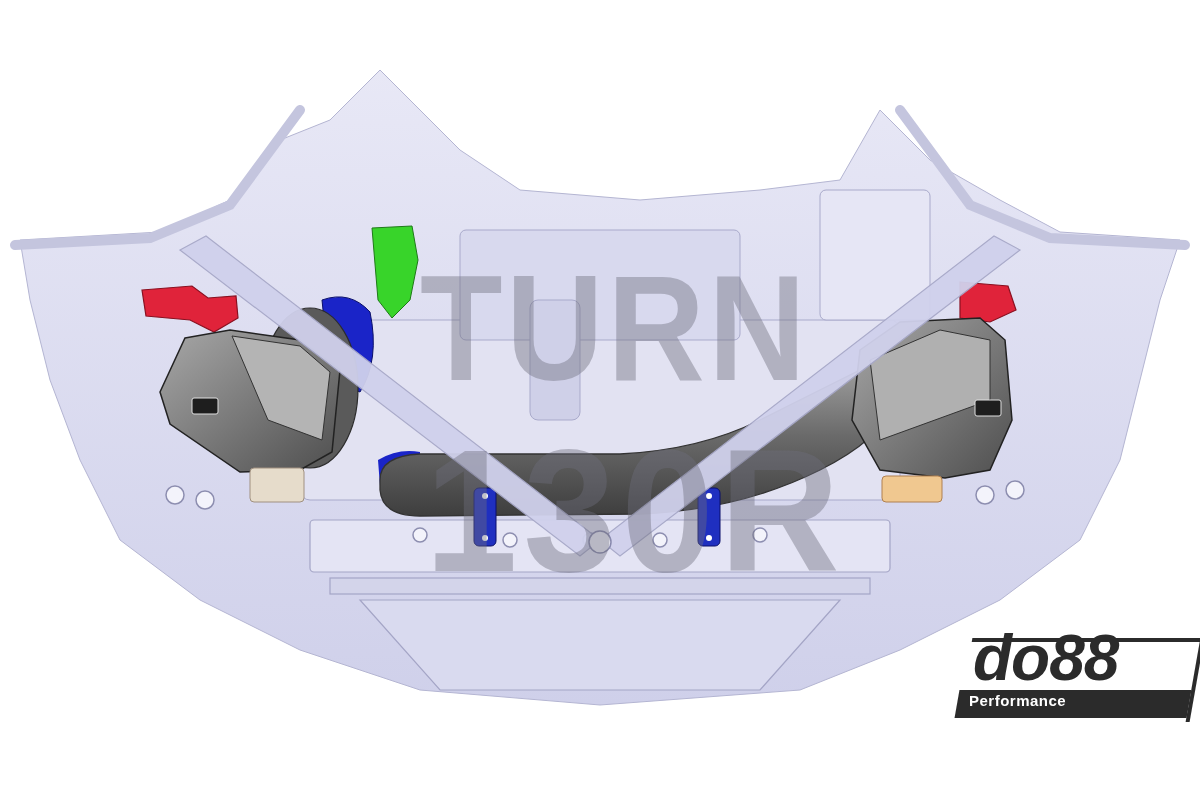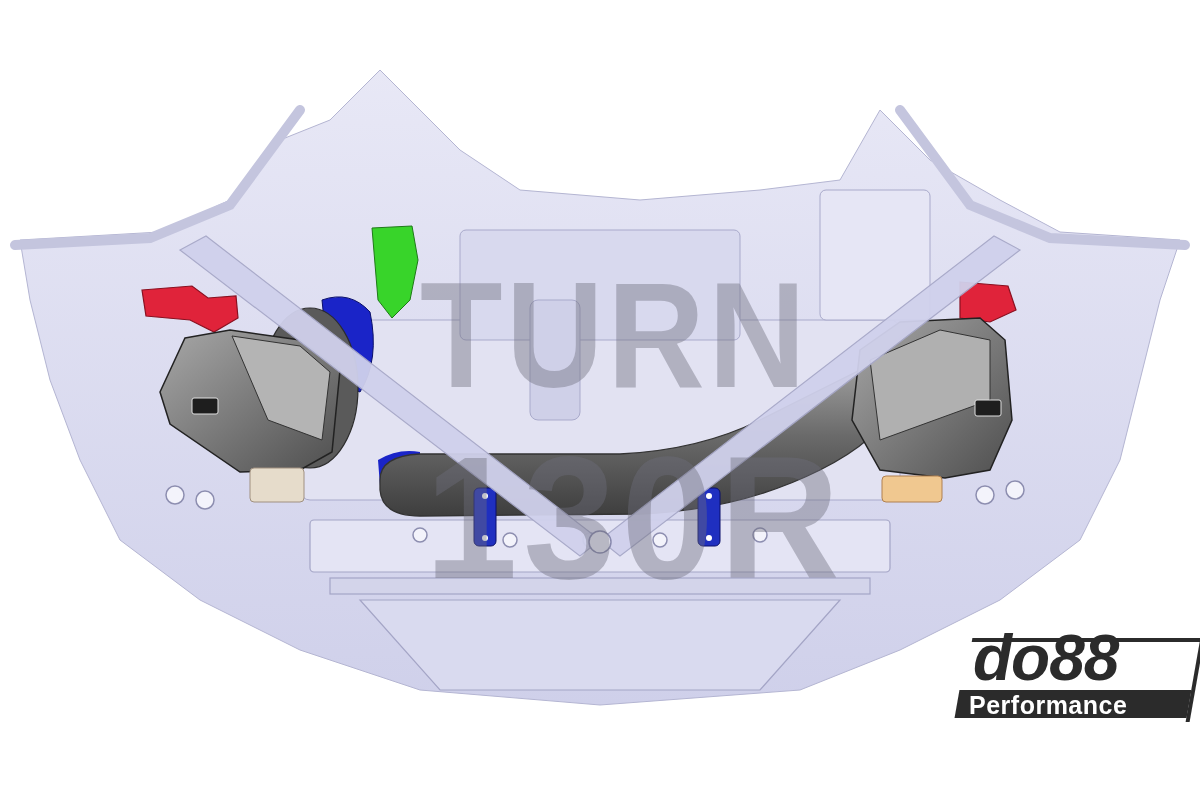--- a/index.html
+++ b/index.html
@@ -1,26 +1,26 @@
 <!DOCTYPE html>
 <html><head>
 <meta charset="utf-8">
 <style>
   html,body{margin:0;padding:0;background:#ffffff;}
   body{width:1200px;height:800px;overflow:hidden;position:relative;font-family:"Liberation Sans",sans-serif;}
   .stage{position:absolute;left:0;top:0;width:1200px;height:800px;}
   .stage svg{position:absolute;left:0;top:0;}
-  .watermark{position:absolute;left:0;top:12px;width:1200px;height:572px;pointer-events:none;}
+  .watermark{position:absolute;left:0;top:5px;width:1200px;height:572px;pointer-events:none;}
   .wm-top{position:absolute;left:420px;top:248px;font-family:"Liberation Sans",sans-serif;font-weight:900;font-size:150px;letter-spacing:4px;color:rgba(110,110,125,0.42);transform:scaleX(0.9);transform-origin:left top;line-height:1;}
   .wm-bot{position:absolute;left:425px;top:418px;font-family:"Liberation Sans",sans-serif;font-weight:900;font-size:175px;letter-spacing:6px;color:rgba(110,110,125,0.42);transform:scaleX(0.95);transform-origin:left top;line-height:1;}
   .logo{position:absolute;left:955px;top:630px;width:242px;height:92px;}
   .logo-box{position:absolute;left:10px;top:8px;width:228px;height:80px;border-top:4px solid #2b2b2b;border-right:4px solid #2b2b2b;transform:skewX(-10deg);}
   .logo-main{position:absolute;left:18px;top:-4px;font-family:"Liberation Sans",sans-serif;font-weight:900;font-style:italic;font-size:64px;color:#2b2b2b;letter-spacing:-1px;line-height:1;}
   .logo-band{position:absolute;left:2px;top:60px;width:232px;height:28px;background:#2b2b2b;transform:skewX(-10deg);}
-  .logo-sub{position:absolute;left:14px;top:63px;font-family:"Liberation Sans",sans-serif;font-weight:700;font-size:25px;color:#ffffff;letter-spacing:0.5px;line-height:1;}
+  .logo-sub{position:absolute;left:14px;top:63px;font-family:"Liberation Sans",sans-serif;font-weight:700;font-size:15px;color:#ffffff;letter-spacing:0.5px;line-height:1;}
 </style>
 </head>
 <body>
 
 <div class="stage">
   <svg width="1200" height="800" viewBox="0 0 1200 800">
     <defs>
       <linearGradient id="pipeGrad" x1="0" y1="0" x2="0" y2="1">
         <stop offset="0" stop-color="#9c9c9c"></stop>
         <stop offset="0.45" stop-color="#6a6a6a"></stop>

